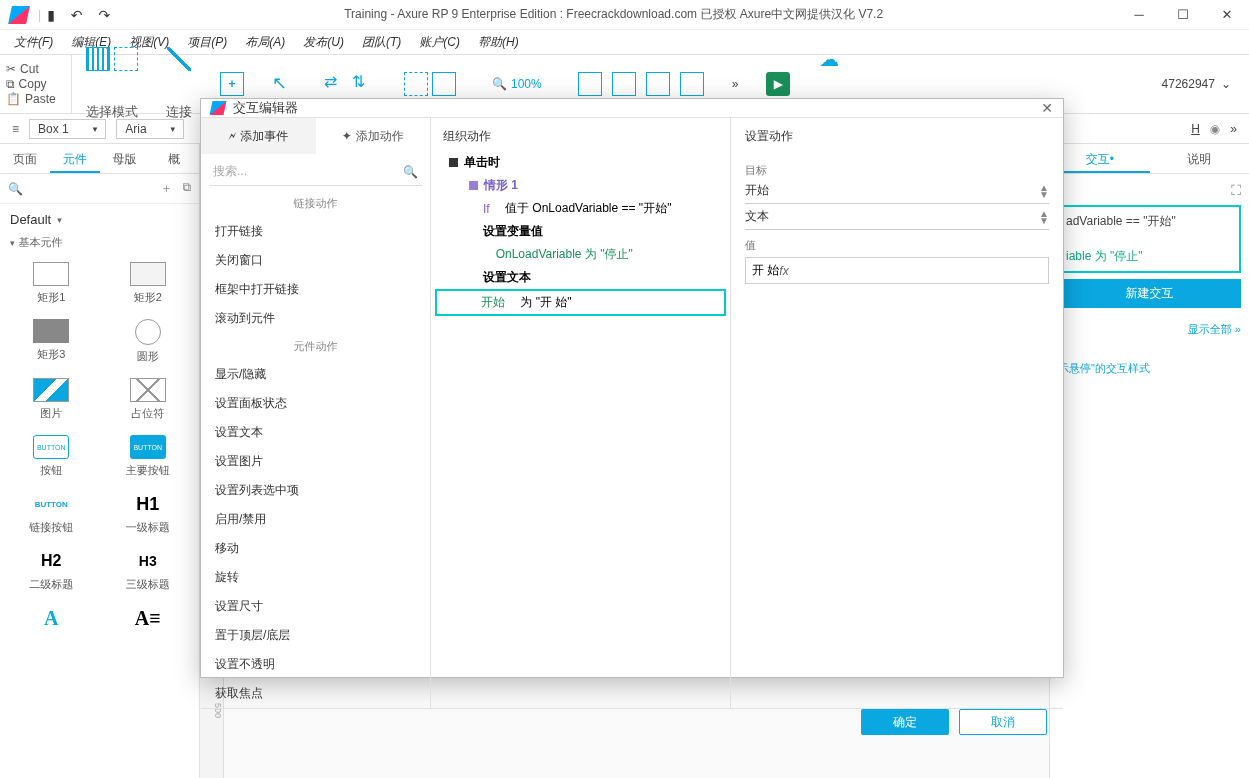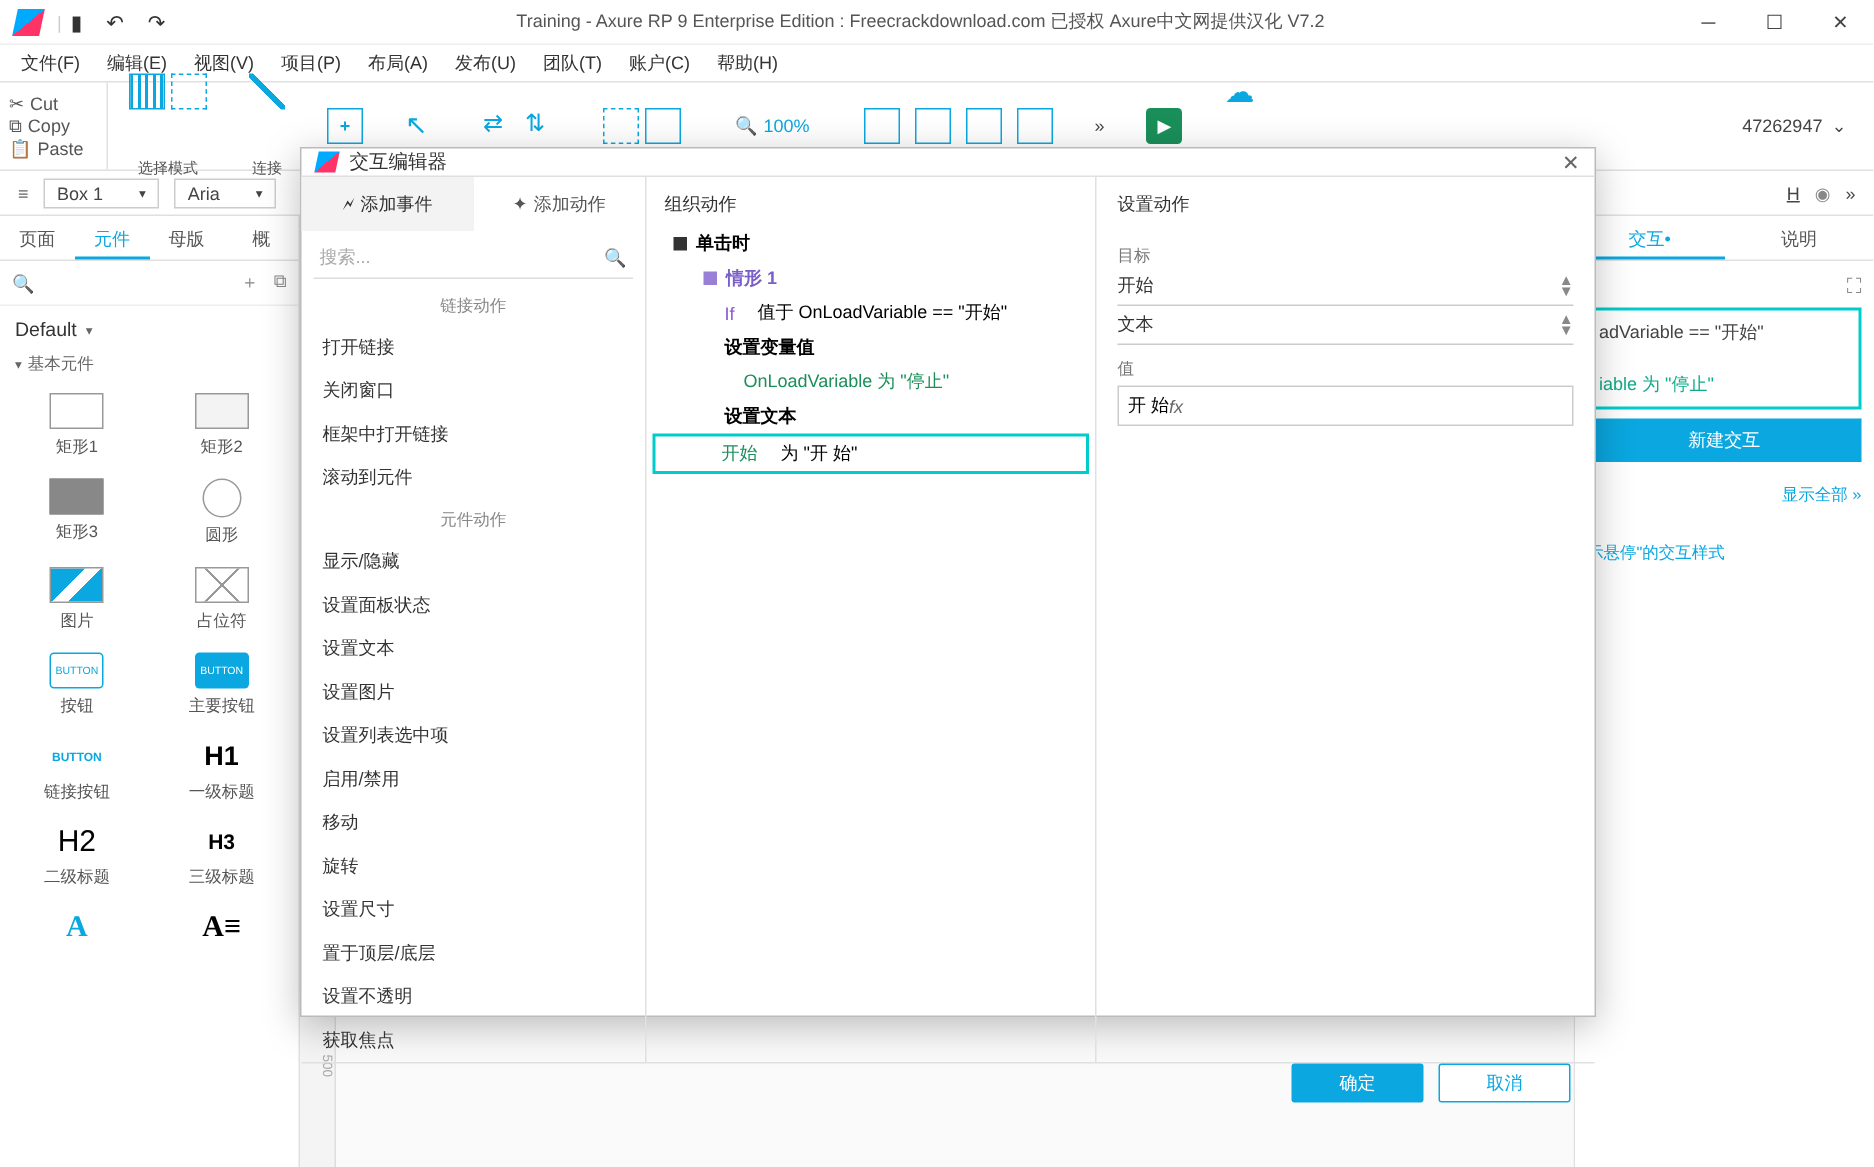--- a/index.html
+++ b/index.html
@@ -5,27 +5,27 @@
 * { margin:0; padding:0; box-sizing:border-box; font-family:"Microsoft YaHei","Segoe UI",Arial,sans-serif; font-size:12px; }
 body { background:#fff; width:1249px; height:778px; overflow:hidden; position:relative; }
 .titlebar { height:30px; display:flex; align-items:center; background:#fff; border-bottom:1px solid #eee; }
 .titlebar .logo { width:18px; height:18px; margin:0 10px; background:linear-gradient(135deg,#0af 50%,#f36 50%); transform:skewX(-12deg); }
 .titlebar .qa { display:flex; gap:16px; margin-left:6px; }
 .titlebar .qa span { font-size:14px; color:#333; }
 .titlebar .title { flex:1; text-align:center; color:#555; font-size:12px; }
 .titlebar .winbtns { display:flex; }
 .titlebar .winbtns div { width:44px; height:30px; display:flex; align-items:center; justify-content:center; color:#444; font-size:13px; }
 .menubar { height:24px; display:flex; align-items:center; gap:18px; padding:0 14px; color:#333; }
-.menubar span { font-size:12px; }
+.menubar span { font-size:12px;font-style:italic; }
 .toolbar { height:60px; display:flex; align-items:center; border-top:1px solid #e0e0e0; border-bottom:1px solid #e0e0e0; }
 .toolbar .clip { width:72px; height:100%; display:flex; flex-direction:column; justify-content:center; border-right:1px solid #e0e0e0; padding:2px 6px; gap:1px; }
 .toolbar .clip div { font-size:11px; color:#555; display:flex; align-items:center; gap:4px; }
 .toolbar .grp { display:flex; flex-direction:column; align-items:center; justify-content:center; padding:0 14px; gap:2px; }
 .toolbar .grp .ic { width:24px; height:24px; border:1px solid #0aa7e0; }
-.toolbar .grp .lbl { font-size:10px; color:#555;margin-top:30px; }
+.toolbar .grp .lbl { font-size:13px; color:#555;margin-top:30px; }
 .toolbar .trail { margin-left:auto; padding:0 18px; color:#444; font-size:13px; display:flex; align-items:center; gap:6px;}
 .zoom { color:#0aa7e0; font-size:14px; display:flex; align-items:center; gap:4px; padding:0 22px;}
 .subbar { height:30px; display:flex; align-items:center; border-bottom:1px solid #e0e0e0; padding:0 12px; gap:10px; font-size:12px; color:#444; }
 .subbar .sel { border:1px solid #ccc; padding:2px 8px; background:#fff; display:flex; align-items:center; gap:24px;}
 .subbar .sel::after{content:"▾"; font-size:9px;}
 .body { display:flex; height:calc(100% - 144px); }
 .leftpane { width:200px; border-right:1px solid #e0e0e0; display:flex; flex-direction:column; }
 .lefttabs { display:flex; height:30px; border-bottom:1px solid #e0e0e0; }
 .lefttabs div { flex:1; text-align:center; line-height:30px; font-size:12px; color:#555; }
 .lefttabs div.act { color:#0aa7e0; border-bottom:2px solid #0aa7e0; }
@@ -251,21 +251,21 @@
         </div>
       <div class="widget">
           <div class="th" style="border:none;display:flex;align-items:center;justify-content:center;font-size:8px;color:#0aa7e0;font-weight:bold">BUTTON</div>
           <div class="lbl">链接按钮</div>
         </div>
       <div class="widget">
           <div class="th" style="border:none;display:flex;align-items:center;justify-content:center;font-size:18px;font-weight:bold">H1</div>
           <div class="lbl">一级标题</div>
         </div>
       <div class="widget">
-          <div class="th" style="border:none;display:flex;align-items:center;justify-content:center;font-size:20px;font-weight:normal">H2</div>
+          <div class="th" style="border:none;display:flex;align-items:center;justify-content:center;font-size:16px;font-weight:bold">H2</div>
           <div class="lbl">二级标题</div>
         </div>
       <div class="widget">
           <div class="th" style="border:none;display:flex;align-items:center;justify-content:center;font-size:14px;font-weight:bold">H3</div>
           <div class="lbl">三级标题</div>
         </div>
       <div class="widget">
           <div class="th" style="border:none;display:flex;align-items:center;justify-content:center;font-size:20px;color:#0aa7e0;font-family:serif;font-weight:bold">A</div>
         </div>
       <div class="widget">

